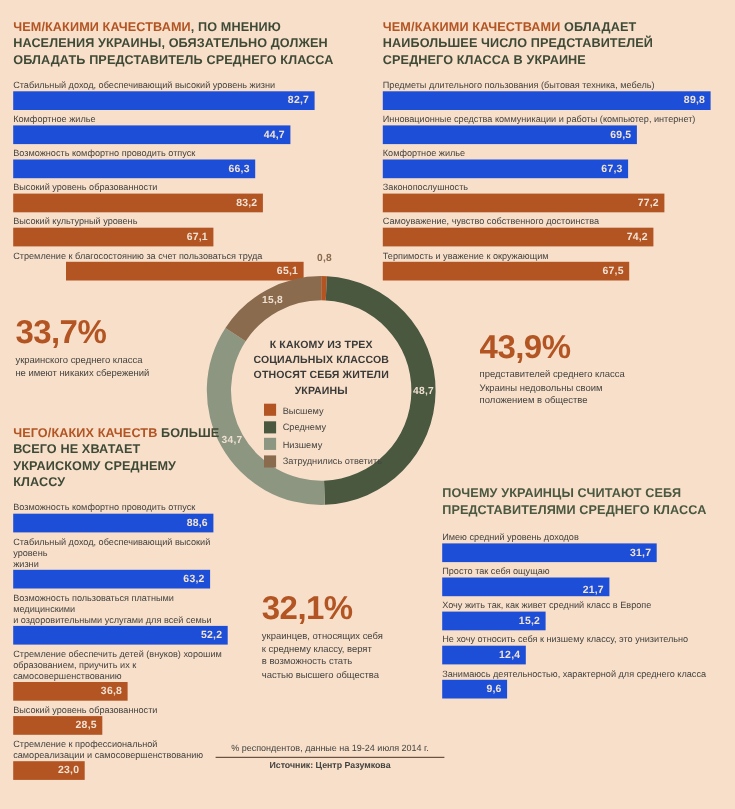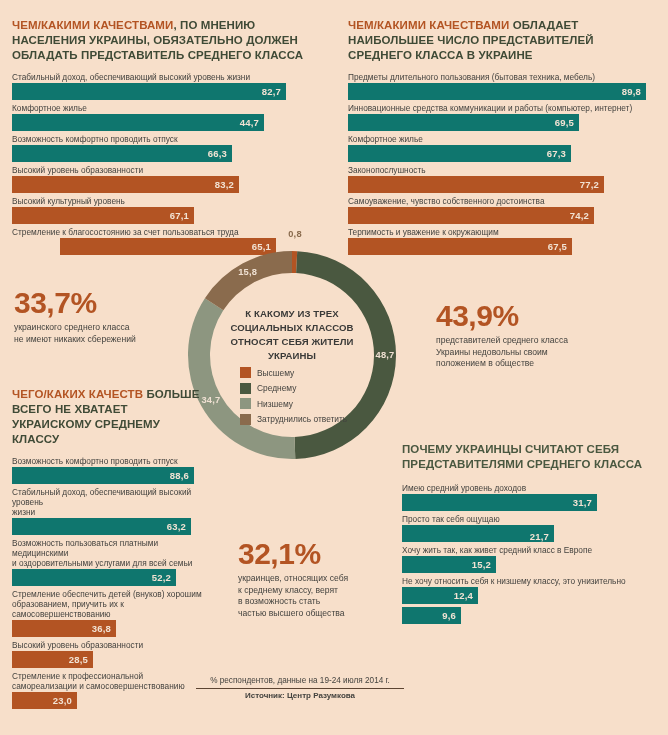--- a/index.html
+++ b/index.html
@@ -43,21 +43,21 @@
     align-items:center;
     justify-content:flex-end;
   }
   .bar-val{
     font-size:9.5px;
     font-weight:bold;
     color:#f2e3d4;
     padding-right:5px;
     letter-spacing:.2px;
   }
-  .g{background:#0f766e;}
+  .g{background:#1d4ed8;}
   .o{background:#b35423;}
 
   
   .stat-num{
     font-size:30px;
     font-weight:bold;
     color:#b35423;
     line-height:32px;
     letter-spacing:-.5px;
   }
@@ -255,21 +255,21 @@
       <div class="bar-row">
         <div class="bar-label">Стабильный доход, обеспечивающий высокий уровень
 жизни</div>
         <div class="bar g" style="width: 179px;">
           <span class="bar-val">63,2</span>
         </div>
       </div>
       <div class="bar-row">
         <div class="bar-label">Возможность пользоваться платными медицинскими
 и оздоровительными услугами для всей семьи</div>
-        <div class="bar g" style="width: 164px;">
+        <div class="bar g" style="width: 148px; padding-left: 47px;">
           <span class="bar-val">52,2</span>
         </div>
       </div>
       <div class="bar-row">
         <div class="bar-label">Стремление обеспечить детей (внуков) хорошим
 образованием, приучить их к самосовершенствованию</div>
         <div class="bar o" style="width: 104px;">
           <span class="bar-val">36,8</span>
         </div>
       </div>
@@ -310,20 +310,21 @@
           <span class="bar-val">15,2</span>
         </div>
       </div>
       <div class="bar-row">
         <div class="bar-label">Не хочу относить себя к низшему классу, это унизительно</div>
         <div class="bar g" style="width: 76px;">
           <span class="bar-val">12,4</span>
         </div>
       </div>
       <div class="bar-row">
+        <div class="bar-label">Занимаюсь деятельностью, характерной для среднего класса</div>
         <div class="bar g" style="width: 59px;">
           <span class="bar-val">9,6</span>
         </div>
       </div>
     </div>
 </div>
 
 <div class="panel" id="footer">
   <div class="foot-line1">% респондентов, данные на 19-24 июля 2014 г.</div>
   <div class="foot-rule"></div>

